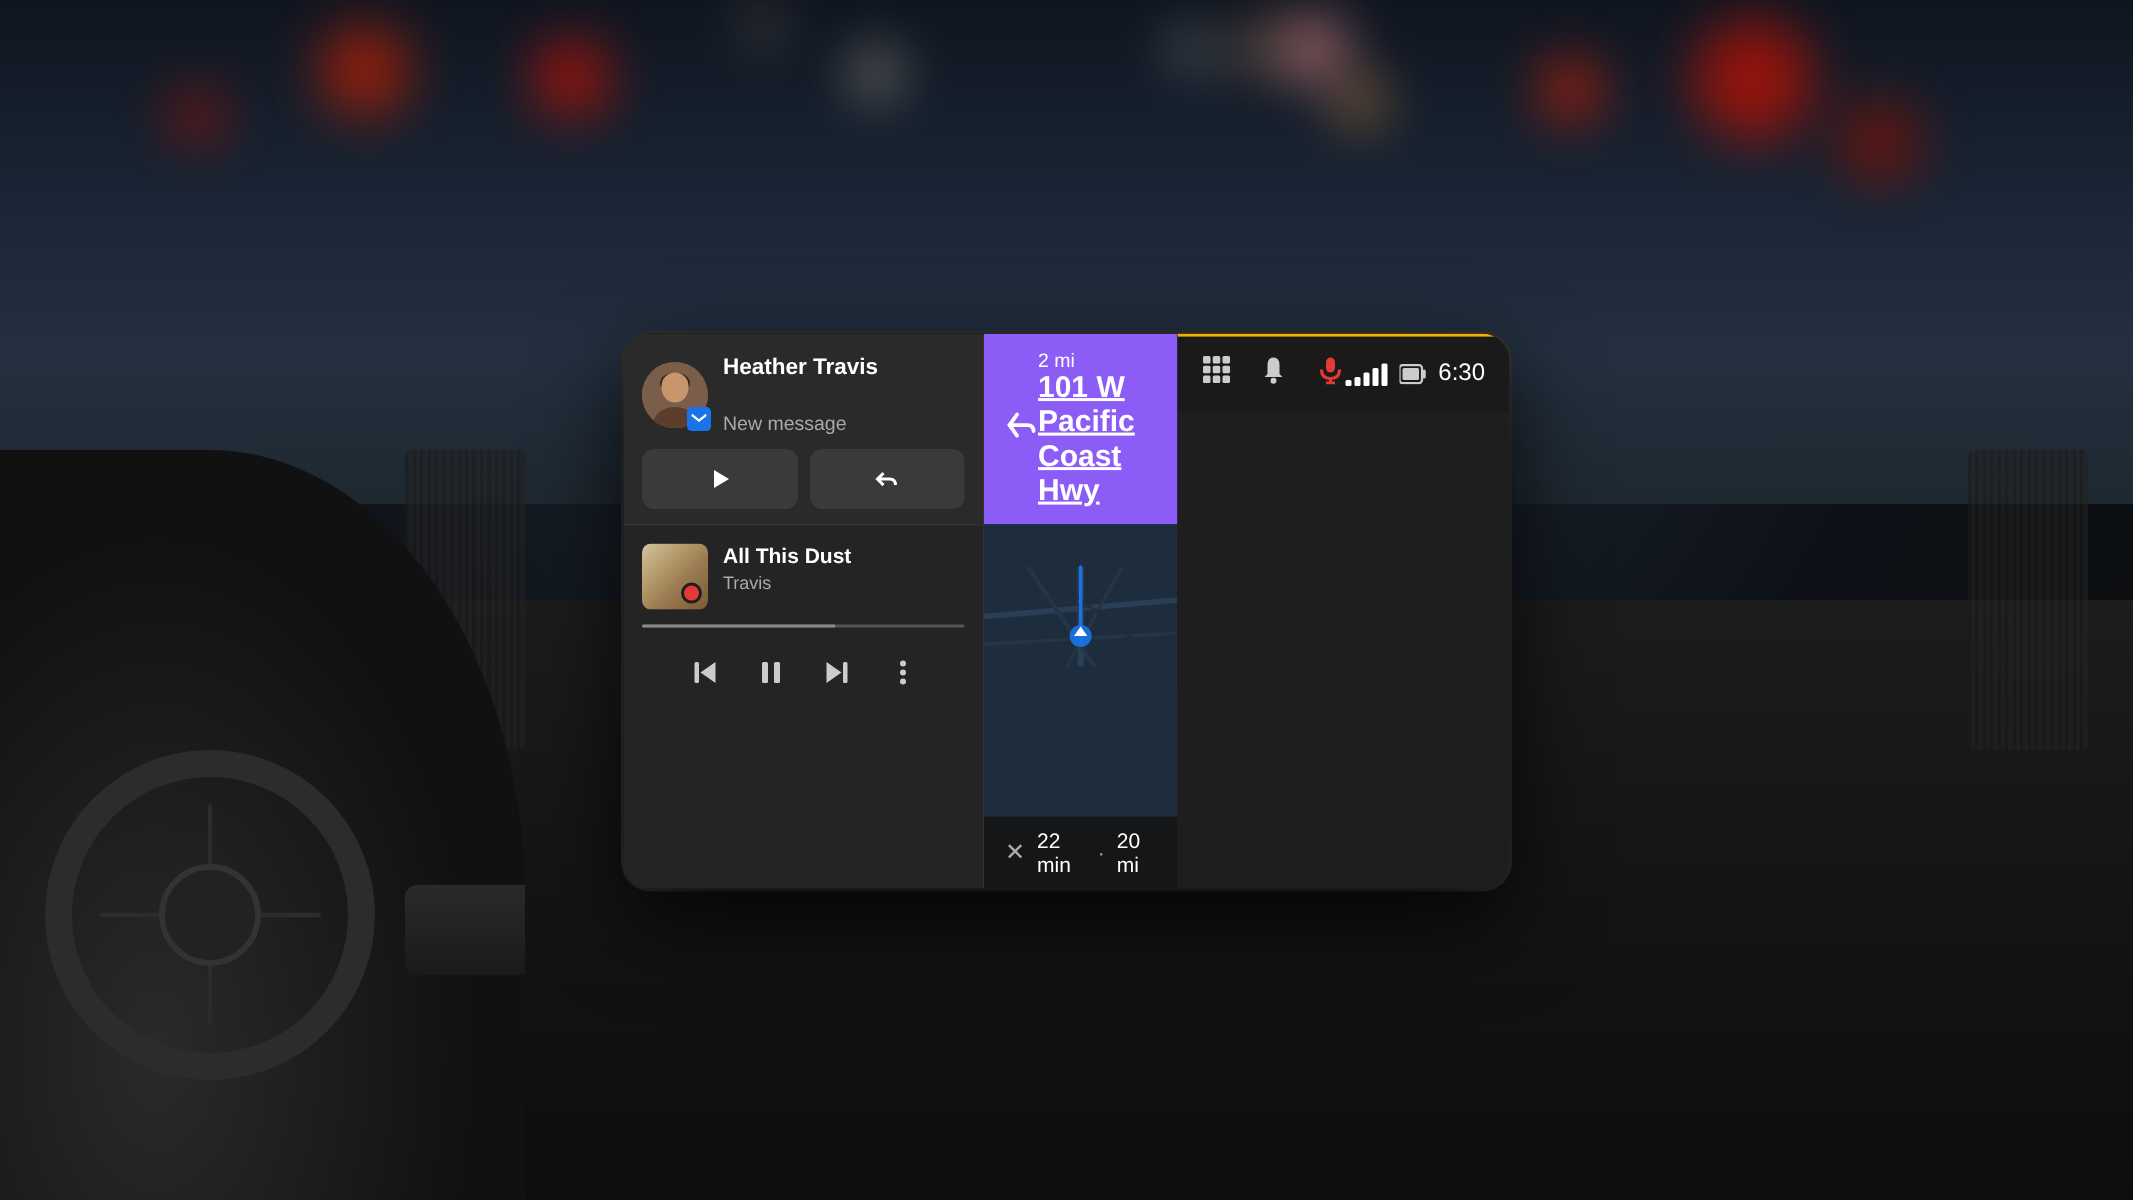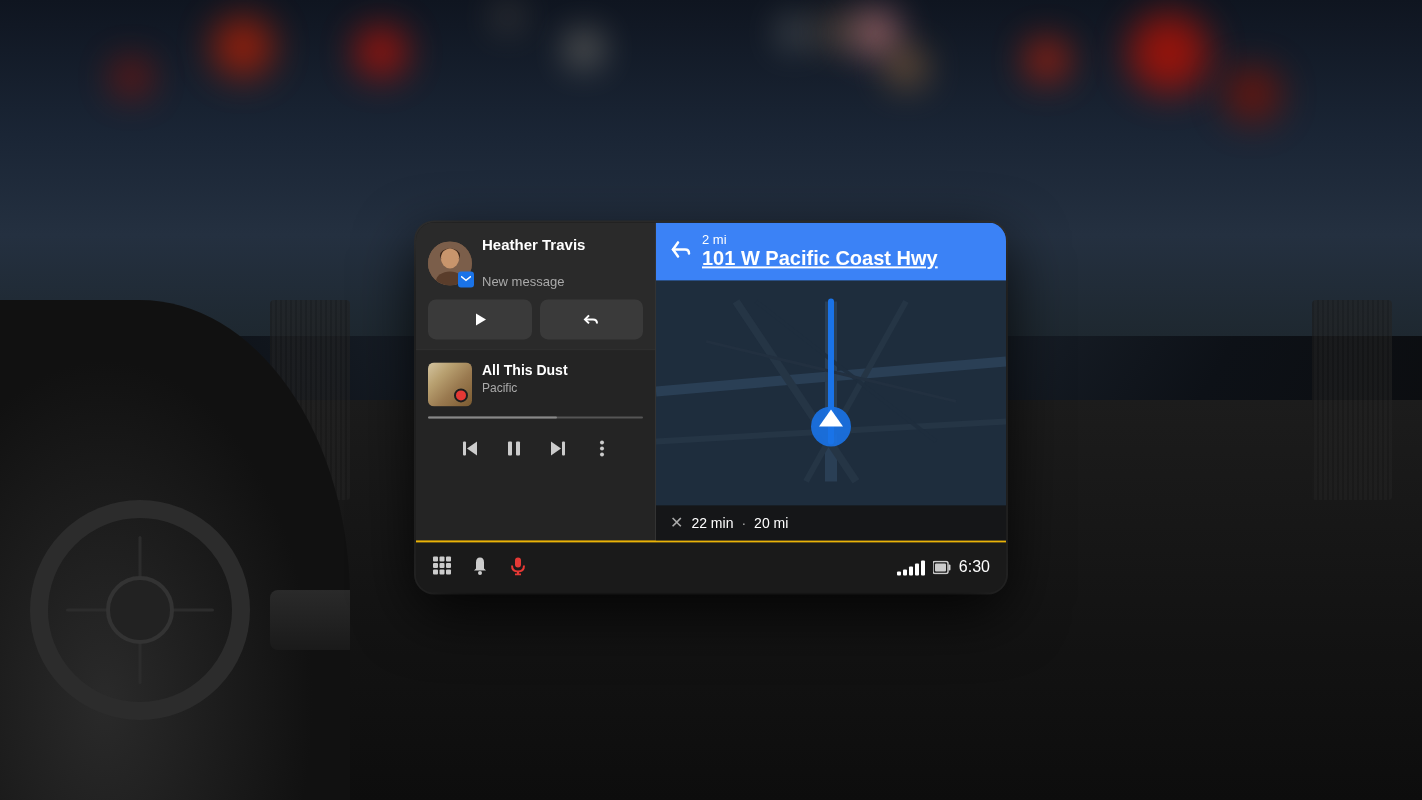--- a/index.html
+++ b/index.html
@@ -75,21 +75,21 @@
     }
 
     .aa-screen {
       width: 100%;
       height: 100%;
       background: #1e1e1e;
       border-radius: 18px;
       overflow: hidden;
       box-shadow: 0 20px 60px rgba(0,0,0,0.8), 0 0 0 2px #333;
       display: flex;
-      flex-direction: column;
+      flex-direction: row;
     }
 
     
     .aa-main {
       display: flex;
       flex: 1;
       overflow: hidden;
     }
 
     
@@ -307,25 +307,24 @@
       inset: 0;
       background: #1e2d3d;
     }
 
     
     .nav-banner {
       position: absolute;
       top: 0;
       left: 0;
       right: 0;
-      background: #3b82f6;
+      background: #8b5cf6;
       padding: 10px 14px;
       display: flex;
       align-items: center;
-      gap: 10px;
       z-index: 10;
     }
 
     .nav-turn-icon {
       color: #ffffff;
       font-size: 18px;
       flex-shrink: 0;
     }
 
     .nav-distance {
@@ -579,21 +578,21 @@
         </div>
 
         <div class="music-card">
           <div class="music-header">
             <div class="album-art">
               <div class="album-art-inner"></div>
               <div class="record-dot"></div>
             </div>
             <div class="music-info">
               <div class="track-title">All This Dust</div>
-              <div class="track-artist">Pacific</div>
+              <div class="track-artist">Travis</div>
             </div>
           </div>
           <div class="progress-bar">
             <div class="progress-fill"></div>
           </div>
           <div class="music-controls">
             <button class="ctrl-btn">
               <svg width="18" height="18" viewBox="0 0 18 18" fill="#ccc">
                 <rect x="2" y="2" width="3" height="14" rx="1"></rect>
                 <polygon points="16,2 6,9 16,16"></polygon>

